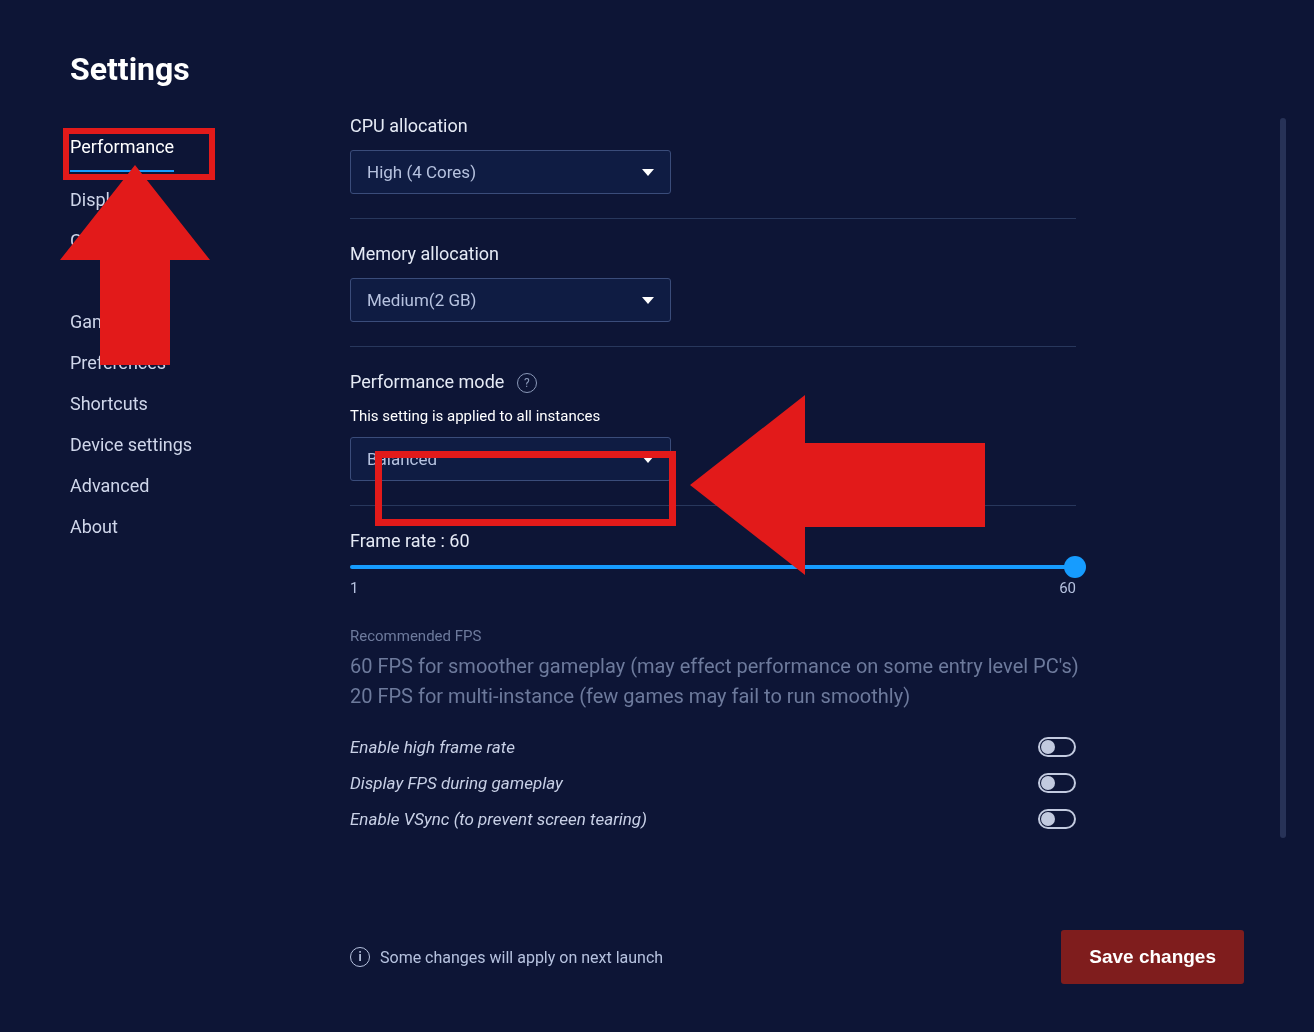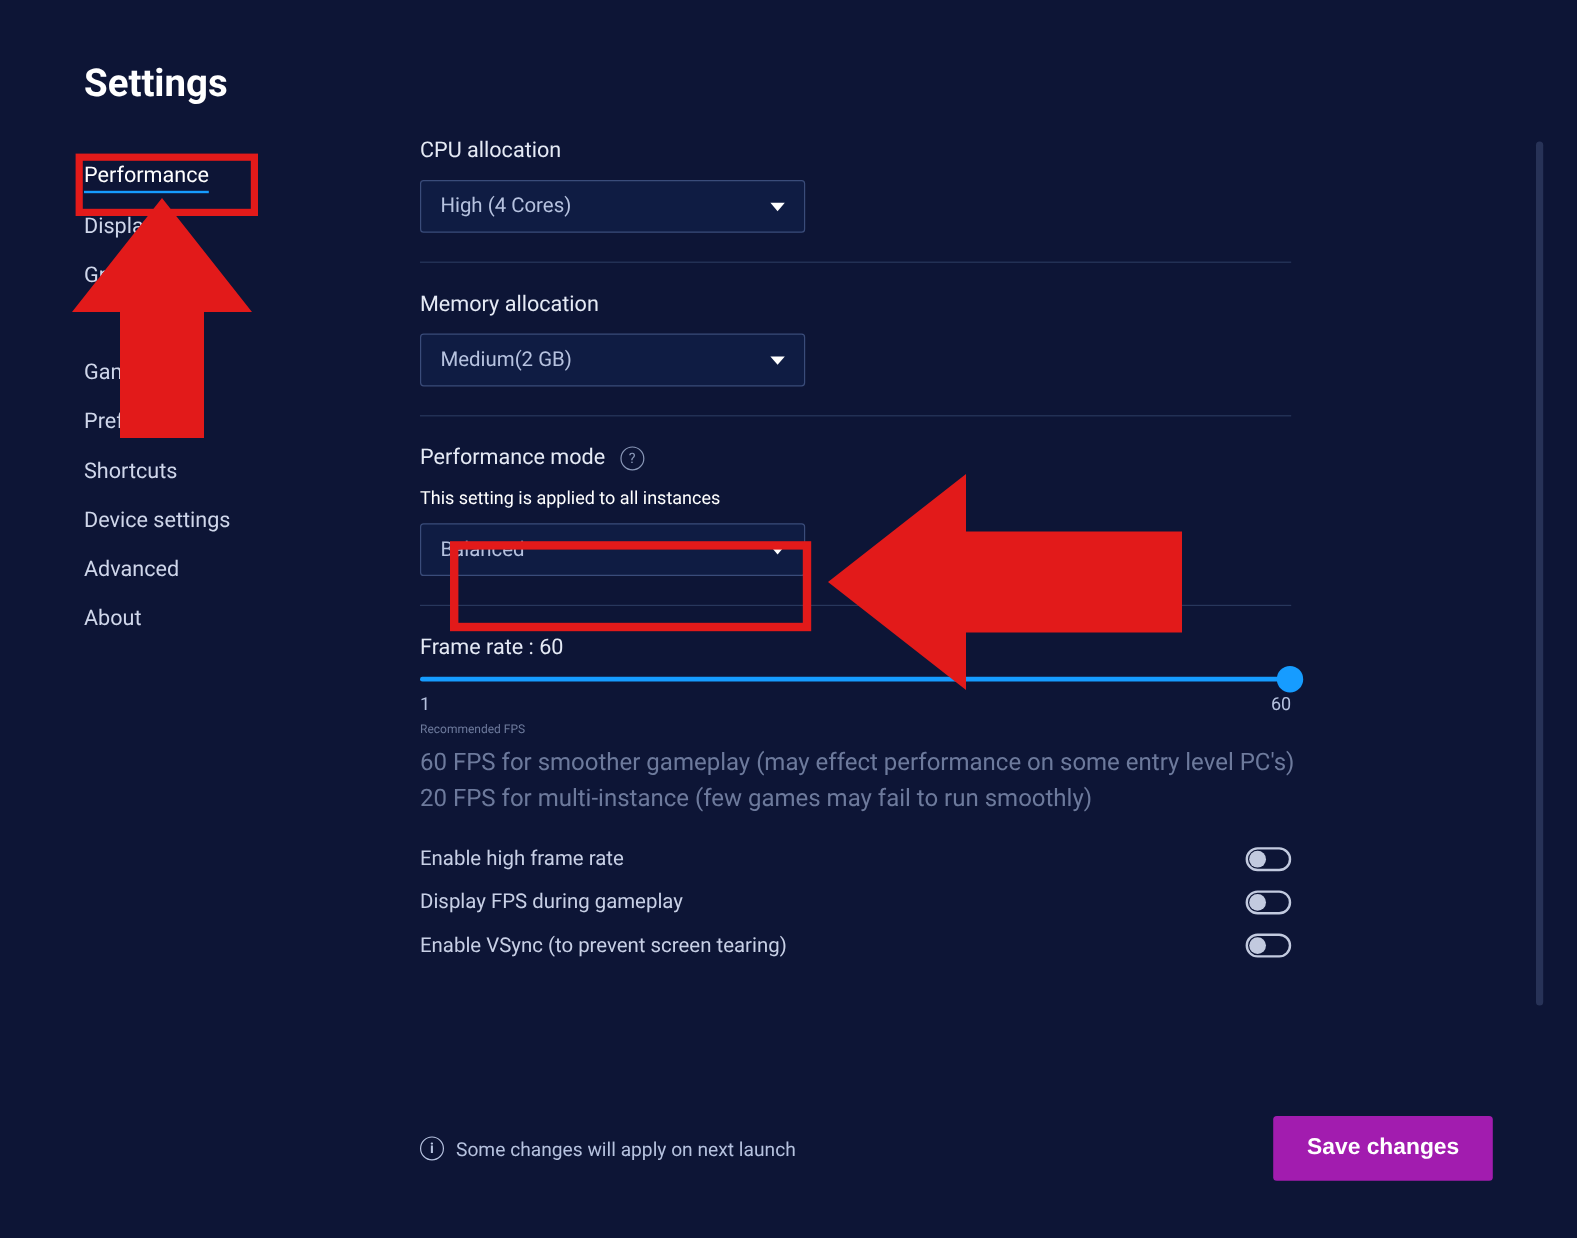--- a/index.html
+++ b/index.html
@@ -37,21 +37,21 @@
   .nav-item {
     font-size: 18px;
     color: #cfd6ea;
     padding: 10px 0;
     cursor: pointer;
   }
   .nav-item.active {
     color: #ffffff;
     border-bottom: 2px solid #169cff;
     display: inline-block;
-    padding-bottom: 2px;
+    padding-bottom: 13px;
     margin-bottom: 7px;
   }
   .main {
     flex: 1;
     padding-right: 70px;
     padding-top: 65px;
     position: relative;
     display: flex;
     flex-direction: column;
     gap: 40px;
@@ -134,38 +134,39 @@
     border-radius: 50%;
   }
   .slider-minmax {
     display: flex;
     justify-content: space-between;
     font-size: 15px;
     color: #b6c2df;
     margin-top: 10px;
   }
   .fps-rec-label {
-    font-size: 10px;
+    font-size: 15px;
     color: #6d7a9c;
-    margin-top: 7px;
+    margin-top: 30px;
   }
   .fps-rec-text {
     font-size: 20px;
     color: #6d7a9c;
     line-height: 1.5;
     max-width: 740px;
     margin-top: 6px;
     margin-bottom: 18px;
   }
   .toggle-row {
     display: flex;
     align-items: center;
     justify-content: space-between;
     max-width: 726px;
     padding: 8px 0;
+    font-style: italic;
   }
   .toggle-row .label {
     font-size: 17px;
     color: #c8d0e6;
   }
   .toggle {
     width: 38px;
     height: 20px;
     border: 2px solid #c2cadf;
     border-radius: 20px;
@@ -201,21 +202,21 @@
     height: 18px;
     border: 1.5px solid #b6c2df;
     border-radius: 50%;
     display: inline-flex;
     align-items: center;
     justify-content: center;
     font-size: 12px;
     font-weight: bold;
   }
   .save-button {
-    background: #a21caf;
+    background: #7f1d1d;
     color: #ffffff;
     font-size: 19px;
     font-weight: 600;
     border: none;
     padding: 16px 28px;
     border-radius: 3px;
     cursor: pointer;
   }
   .scroll-track {
     position: absolute;

